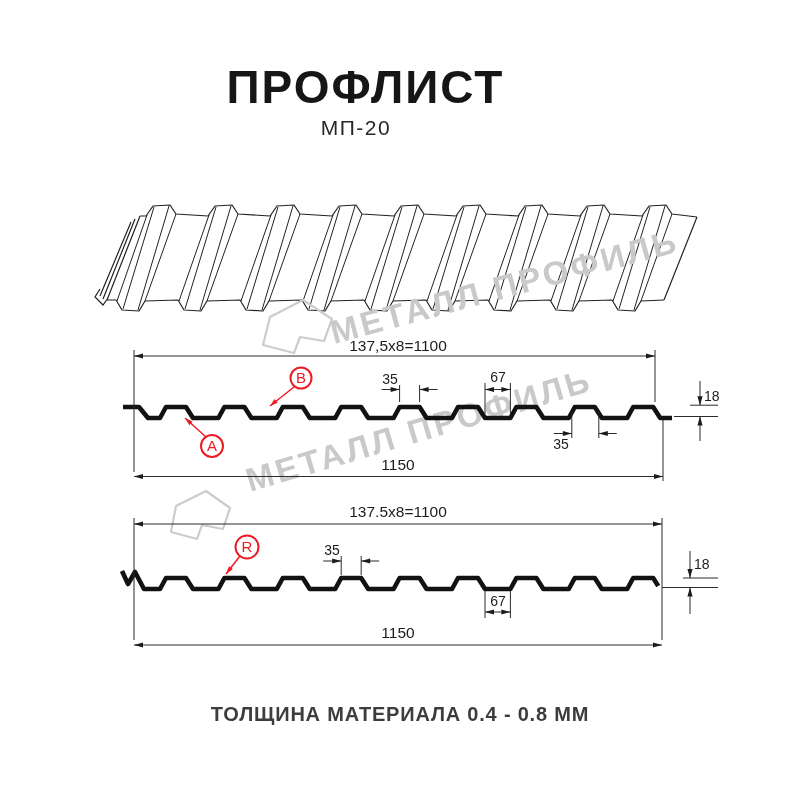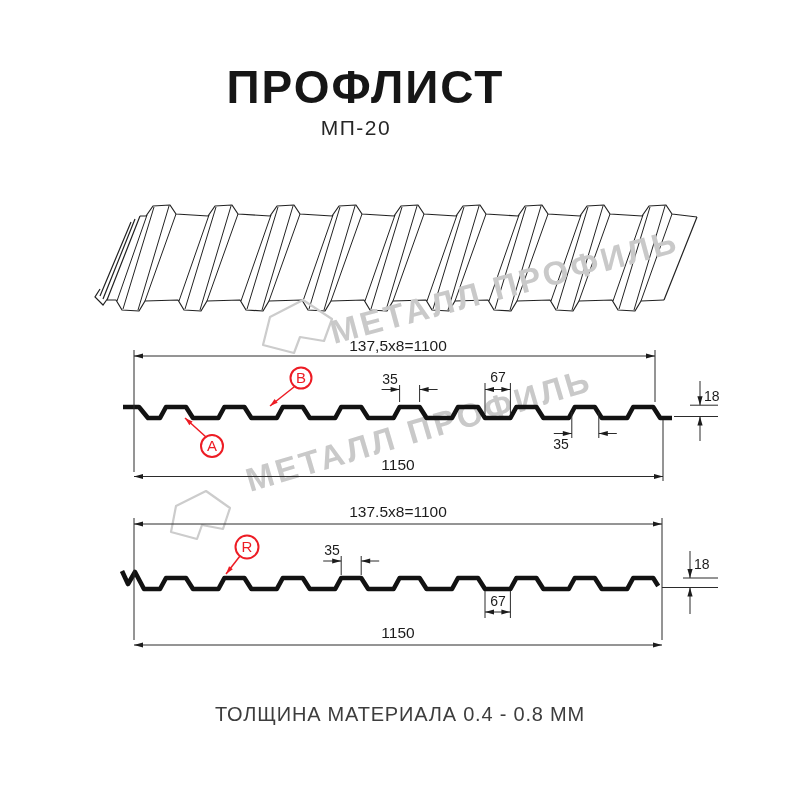--- a/index.html
+++ b/index.html
@@ -3,21 +3,21 @@
 <meta charset="utf-8">
 <style>
   html,body{margin:0;padding:0;background:#fff}
   body{width:800px;height:800px;position:relative;overflow:hidden;
        font-family:"Liberation Sans",sans-serif;}
   .title{position:absolute;top:60px;left:0;width:731px;text-align:center;
          font-size:46px;font-weight:700;letter-spacing:2px;color:#161616;}
   .subtitle{position:absolute;top:116px;left:0;width:680px;text-align:center;
          font-size:21px;font-weight:500;letter-spacing:1.5px;color:#262626;margin-left:16px;}
   .footer{position:absolute;top:703px;left:0;width:800px;text-align:center;
-         font-size:20px;font-weight:400;letter-spacing:0.8px;color:#3d3d3d;}
+         font-size:20px;font-weight:700;letter-spacing:0.8px;color:#3d3d3d;}
   svg{position:absolute;top:0;left:0;}
   .wm-logo{stroke:#cccccc;stroke-width:2.2;fill:none;stroke-linejoin:round;}
   .wm-text{fill:#c9c9c9;font-size:33px;font-weight:700;letter-spacing:3px;}
   .dim-text{fill:#1c1c1c;font-size:14px;}
   .dim-text-lg{fill:#1c1c1c;font-size:15.5px;}
   .marker-letter{fill:#ed1c24;font-size:15px;font-weight:400;}
   .marker-circle{stroke:#ed1c24;stroke-width:2;fill:#ffffff;}
 </style>
 </head>
 <body>

